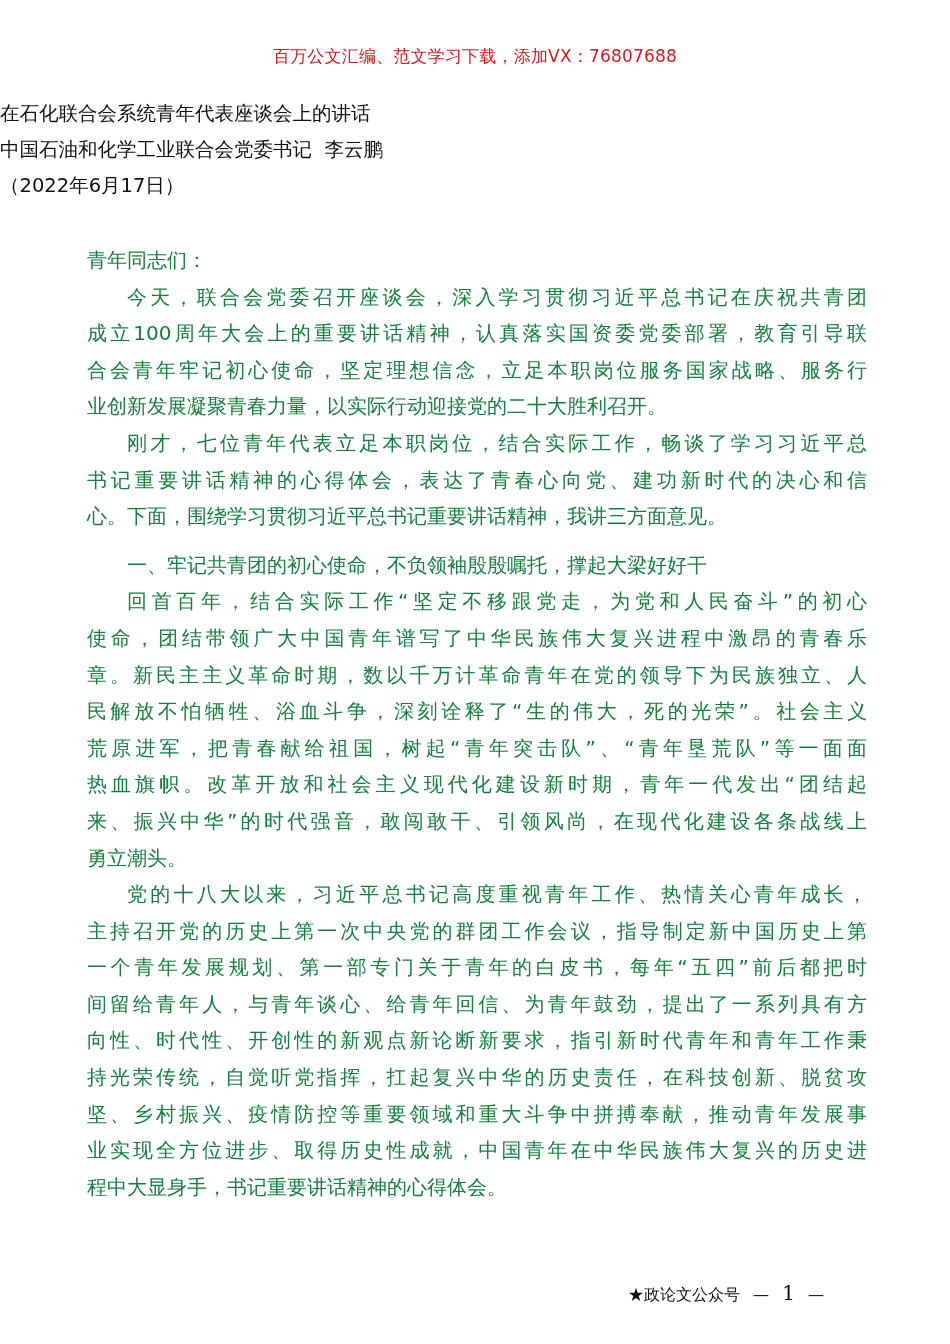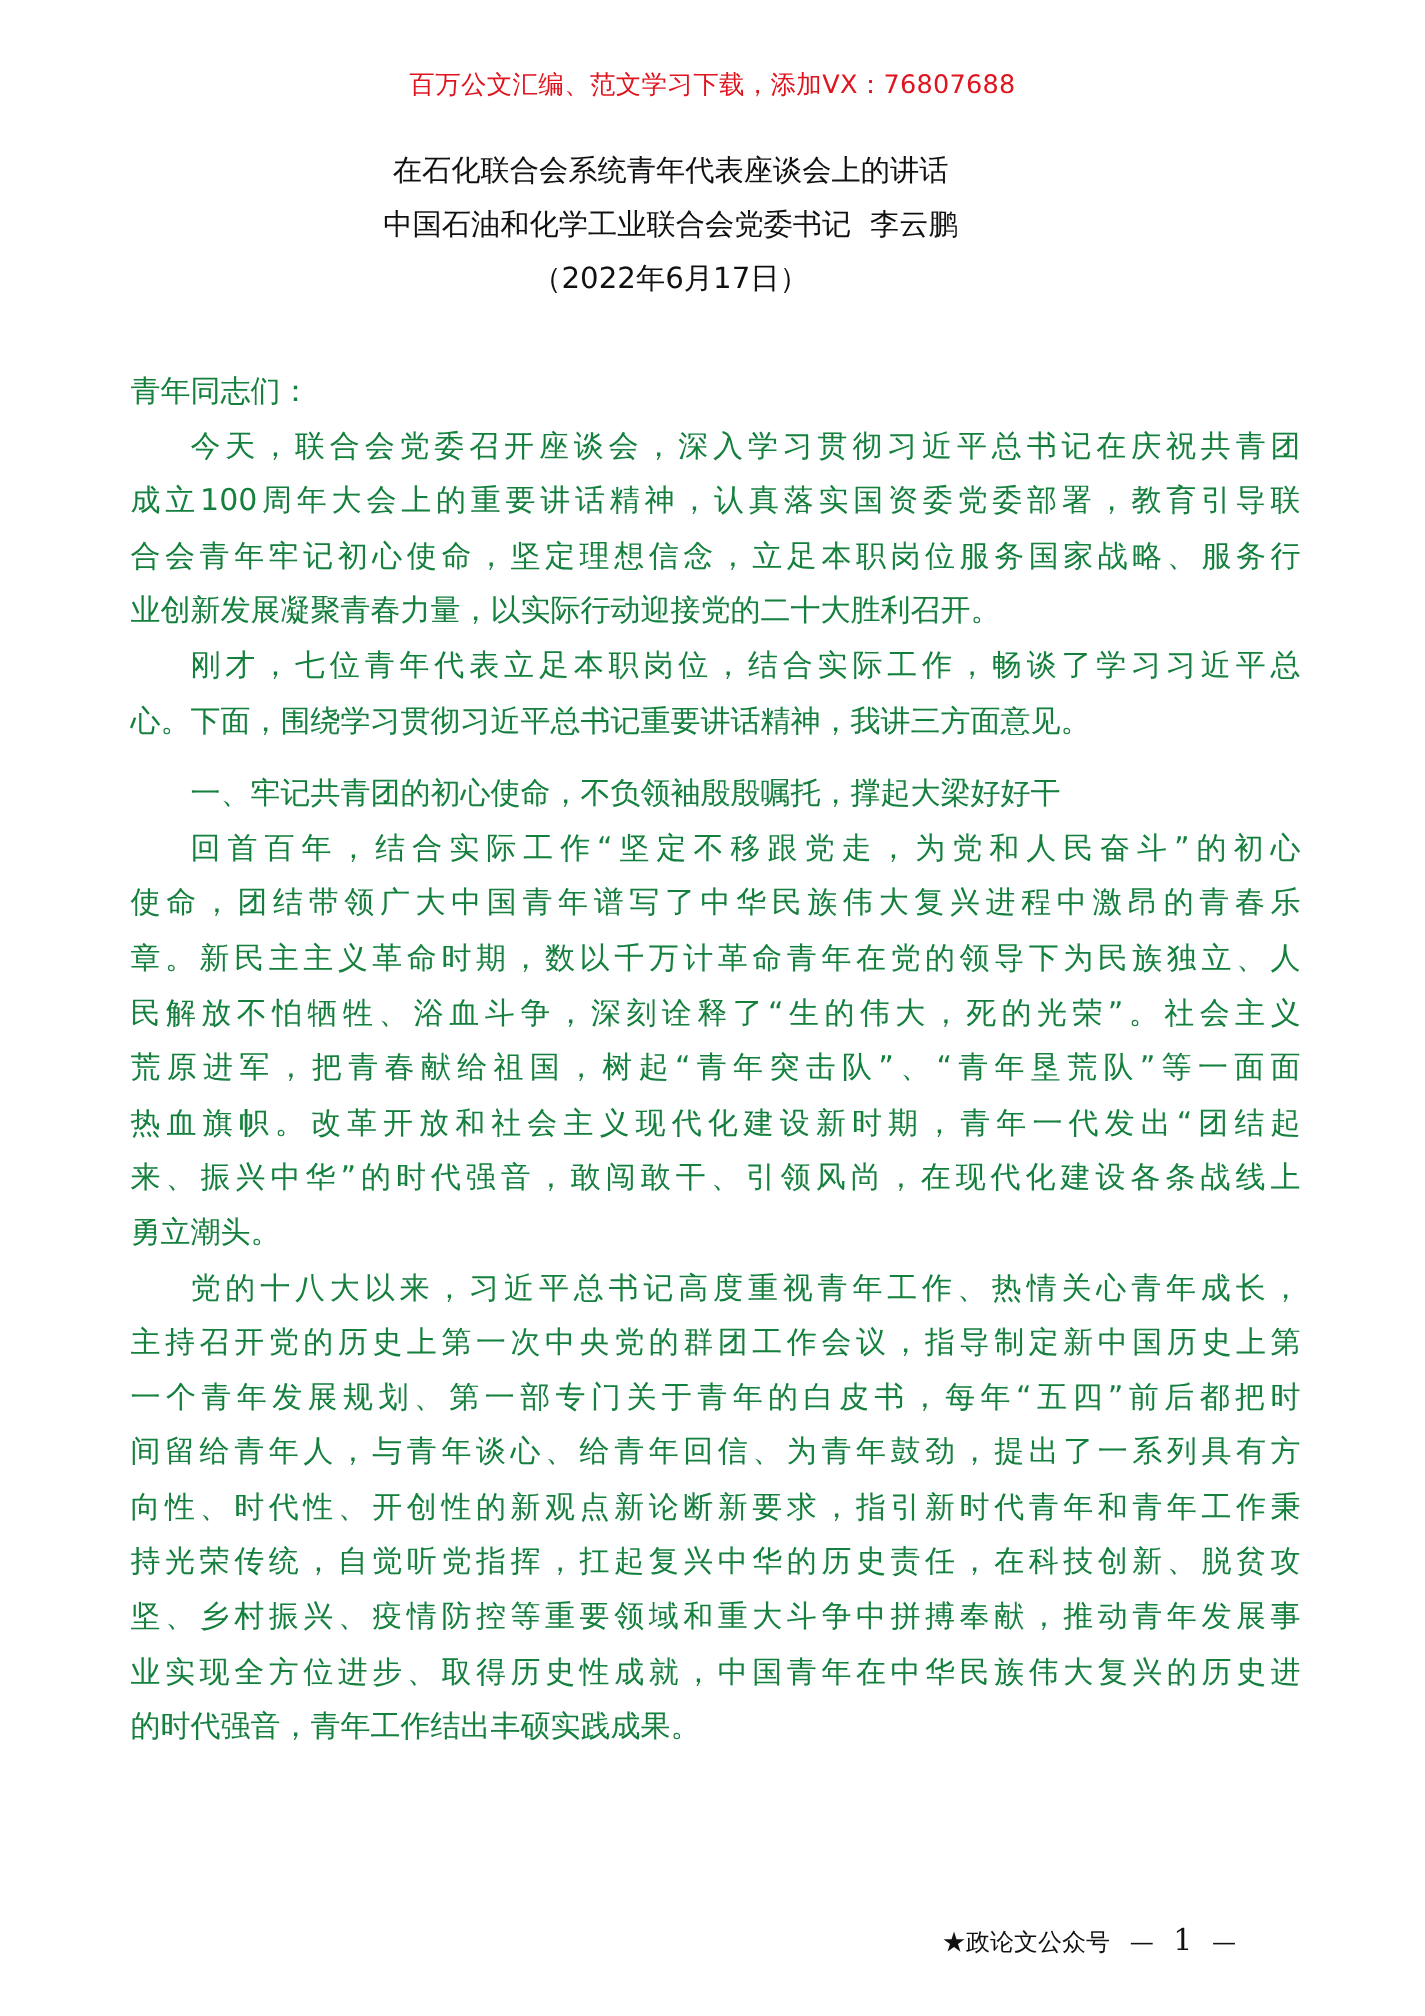--- a/index.html
+++ b/index.html
@@ -1,21 +1,21 @@
 <!DOCTYPE html>
 <html><head>
 <meta charset="utf-8">
 <style>
   html, body { margin: 0; padding: 0; background: #ffffff; }
   body { width: 950px; height: 1344px; position: relative; overflow: hidden;
          font-family: "DejaVu Sans", "Liberation Sans", sans-serif; color: #111; }
   .page { position: absolute; left: 0; top: 0; width: 950px; height: 1344px; background: #fff; }
   .watermark { position: absolute; top: 45px; left: 0; width: 950px; text-align: center;
                font-size: 17px; color: #e0141e; letter-spacing: 0.2px; }
-  .title-block { position: absolute; top: 96px; left: 0; width: 894px; text-align: center; }
+  .title-block { position: absolute; top: 96px; left: 0; width: 894px; }
   .title-line { font-size: 19.5px; height: 36px; line-height: 36px; color: #111; }
   .body { position: absolute; top: 242px; left: 87px; width: 780px; }
   .line { font-size: 20px; height: 36.6px; line-height: 36.6px; white-space: nowrap;
           text-align: justify; text-align-last: justify; color: #15803d; }
   .line.last { text-align-last: left; }
   .line.indent { padding-left: 40px; }
   .line.heading { text-align-last: left; margin-top: 12px; }
   .footer { position: absolute; top: 1281px; left: 628px; font-size: 16px; color: #111;
             font-family: "DejaVu Serif", "Liberation Serif", serif; white-space: nowrap; }
   .footer .dash { margin: 0 8px; }
@@ -36,20 +36,21 @@
   <div class="body" id="body">
     <div class="line last">青年同志们：</div>
   <div>
         <div class="line indent">今天，联合会党委召开座谈会，深入学习贯彻习近平总书记在庆祝共青团</div>
         <div class="line">成立100周年大会上的重要讲话精神，认真落实国资委党委部署，教育引导联</div>
         <div class="line">合会青年牢记初心使命，坚定理想信念，立足本职岗位服务国家战略、服务行</div>
         <div class="line last">业创新发展凝聚青春力量，以实际行动迎接党的二十大胜利召开。</div>
       </div>
       <div>
         <div class="line indent">刚才，七位青年代表立足本职岗位，结合实际工作，畅谈了学习习近平总</div>
+        <div class="line">书记重要讲话精神的心得体会，表达了青春心向党、建功新时代的决心和信</div>
         <div class="line last">心。下面，围绕学习贯彻习近平总书记重要讲话精神，我讲三方面意见。</div>
       </div>
       <div>
         <div class="line indent last heading">一、牢记共青团的初心使命，不负领袖殷殷嘱托，撑起大梁好好干</div>
       </div>
       <div>
         <div class="line indent">回首百年，结合实际工作“坚定不移跟党走，为党和人民奋斗”的初心</div>
         <div class="line">使命，团结带领广大中国青年谱写了中华民族伟大复兴进程中激昂的青春乐</div>
         <div class="line">章。新民主主义革命时期，数以千万计革命青年在党的领导下为民族独立、人</div>
         <div class="line">民解放不怕牺牲、浴血斗争，深刻诠释了“生的伟大，死的光荣”。社会主义</div>
@@ -60,21 +61,21 @@
       </div>
       <div>
         <div class="line indent">党的十八大以来，习近平总书记高度重视青年工作、热情关心青年成长，</div>
         <div class="line">主持召开党的历史上第一次中央党的群团工作会议，指导制定新中国历史上第</div>
         <div class="line">一个青年发展规划、第一部专门关于青年的白皮书，每年“五四”前后都把时</div>
         <div class="line">间留给青年人，与青年谈心、给青年回信、为青年鼓劲，提出了一系列具有方</div>
         <div class="line">向性、时代性、开创性的新观点新论断新要求，指引新时代青年和青年工作秉</div>
         <div class="line">持光荣传统，自觉听党指挥，扛起复兴中华的历史责任，在科技创新、脱贫攻</div>
         <div class="line">坚、乡村振兴、疫情防控等重要领域和重大斗争中拼搏奉献，推动青年发展事</div>
         <div class="line">业实现全方位进步、取得历史性成就，中国青年在中华民族伟大复兴的历史进</div>
-        <div class="line last">的时代强音，青年工作结出丰硕实践成果。</div>
+        <div class="line last">程中大显身手，书记重要讲话精神的心得体会。</div>
       </div>
     </div>
 
   <div class="footer">
     <span>★政论文公众号</span>
     <span class="dash">—</span>
     <span class="pn">1</span>
     <span class="dash">—</span>
   </div>
 </div>

